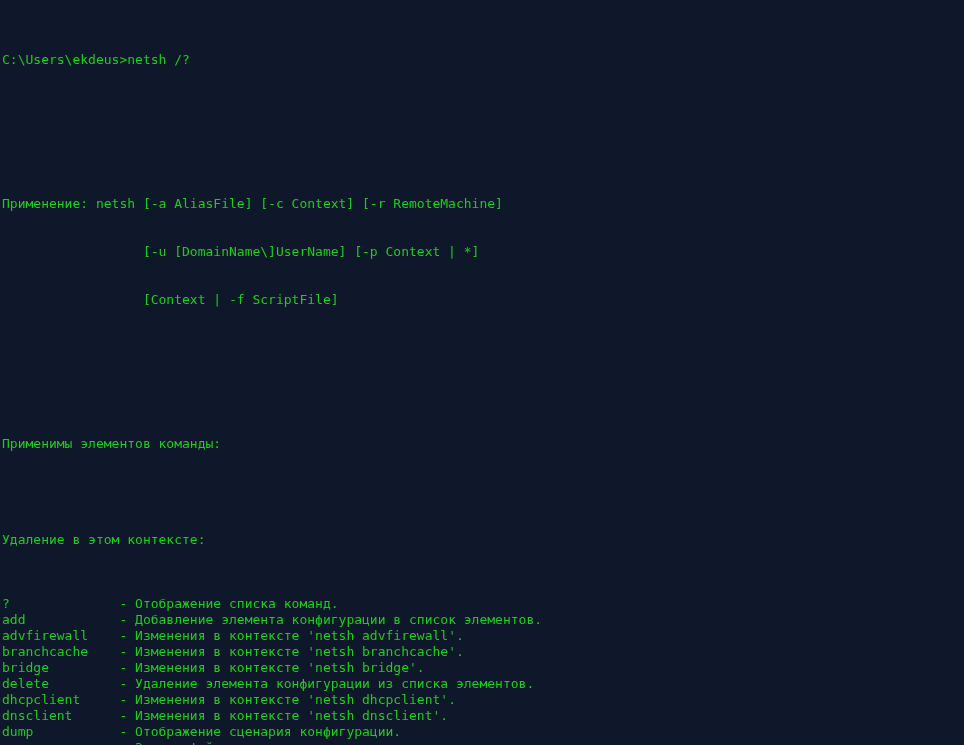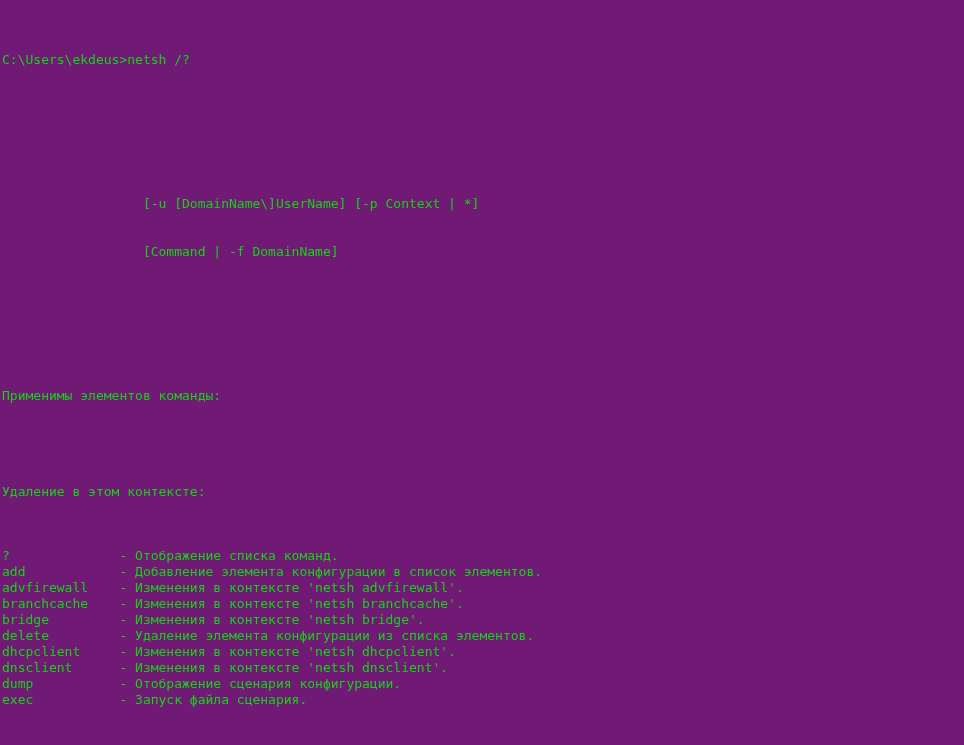--- a/index.html
+++ b/index.html
@@ -11,21 +11,21 @@
     width: 964px;
     height: 745px;
     overflow: hidden;
   }
   #console {
     position: absolute;
     left: 0;
     top: 0;
     width: 964px;
     height: 745px;
-    background: #701a75;
+    background: #0f172a;
     color: #18d018;
     font-family: "DejaVu Sans Mono", "Liberation Mono", monospace;
     font-size: 13px;
     line-height: 16px;
     letter-spacing: 0px;
     padding: 4px 0 0 2px;
     box-sizing: border-box;
     white-space: pre;
     overflow: hidden;
   }
@@ -37,22 +37,23 @@
 </style>
 </head>
 <body>
 
 <div id="console">
 
   <div class="line">C:\Users\ekdeus&gt;netsh /?</div>
   <div class="blank"></div>
 
   <div>
+    <div class="line">Применение: netsh [-a AliasFile] [-c Context] [-r RemoteMachine]</div>
     <div class="line">                  [-u [DomainName\]UserName] [-p Context | *]</div>
-    <div class="line">                  [Command | -f DomainName]</div>
+    <div class="line">                  [Context | -f ScriptFile]</div>
   </div>
 
   <div class="blank"></div>
   <div class="line">Применимы элементов команды:</div>
   <div class="blank"></div>
   <div class="line">Удаление в этом контексте:</div>
 
   <div id="command-list"><div class="line"><span>?              </span><span>-</span> <span>Отображение списка команд.</span></div><div class="line"><span>add            </span><span>-</span> <span>Добавление элемента конфигурации в список элементов.</span></div><div class="line"><span>advfirewall    </span><span>-</span> <span>Изменения в контексте 'netsh advfirewall'.</span></div><div class="line"><span>branchcache    </span><span>-</span> <span>Изменения в контексте 'netsh branchcache'.</span></div><div class="line"><span>bridge         </span><span>-</span> <span>Изменения в контексте 'netsh bridge'.</span></div><div class="line"><span>delete         </span><span>-</span> <span>Удаление элемента конфигурации из списка элементов.</span></div><div class="line"><span>dhcpclient     </span><span>-</span> <span>Изменения в контексте 'netsh dhcpclient'.</span></div><div class="line"><span>dnsclient      </span><span>-</span> <span>Изменения в контексте 'netsh dnsclient'.</span></div><div class="line"><span>dump           </span><span>-</span> <span>Отображение сценария конфигурации.</span></div><div class="line"><span>exec           </span><span>-</span> <span>Запуск файла сценария.</span></div></div>
 
   

